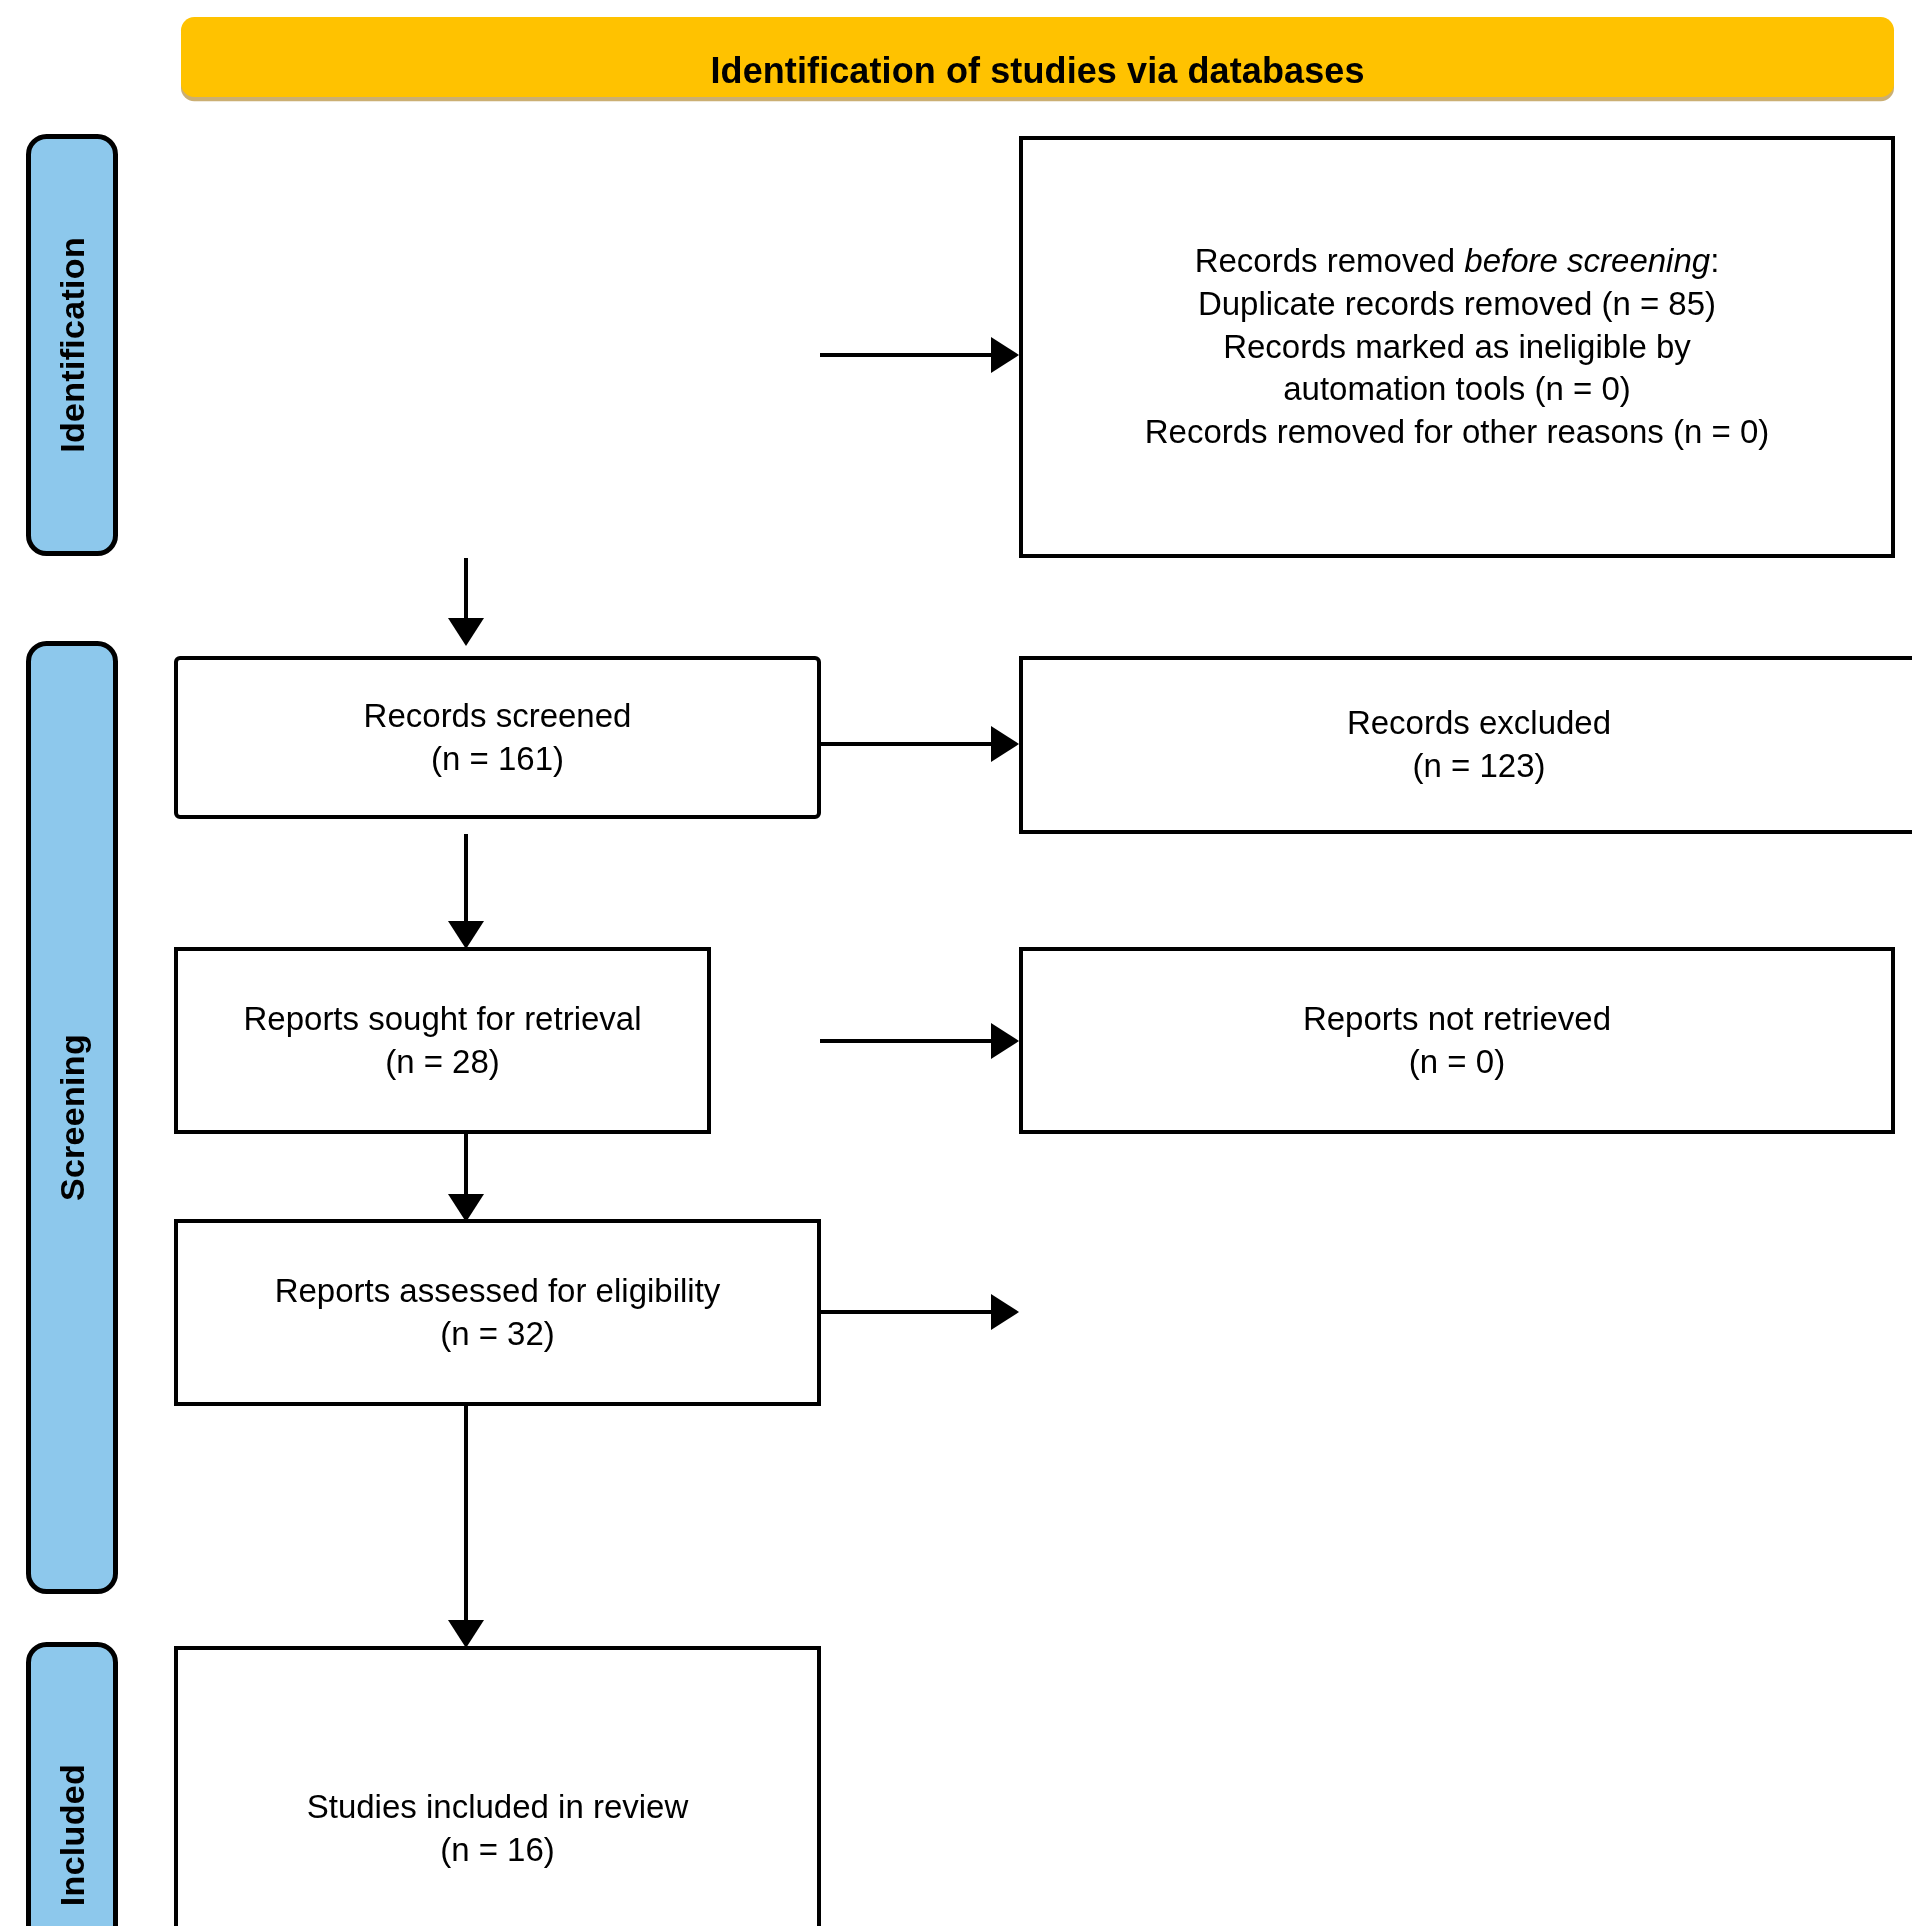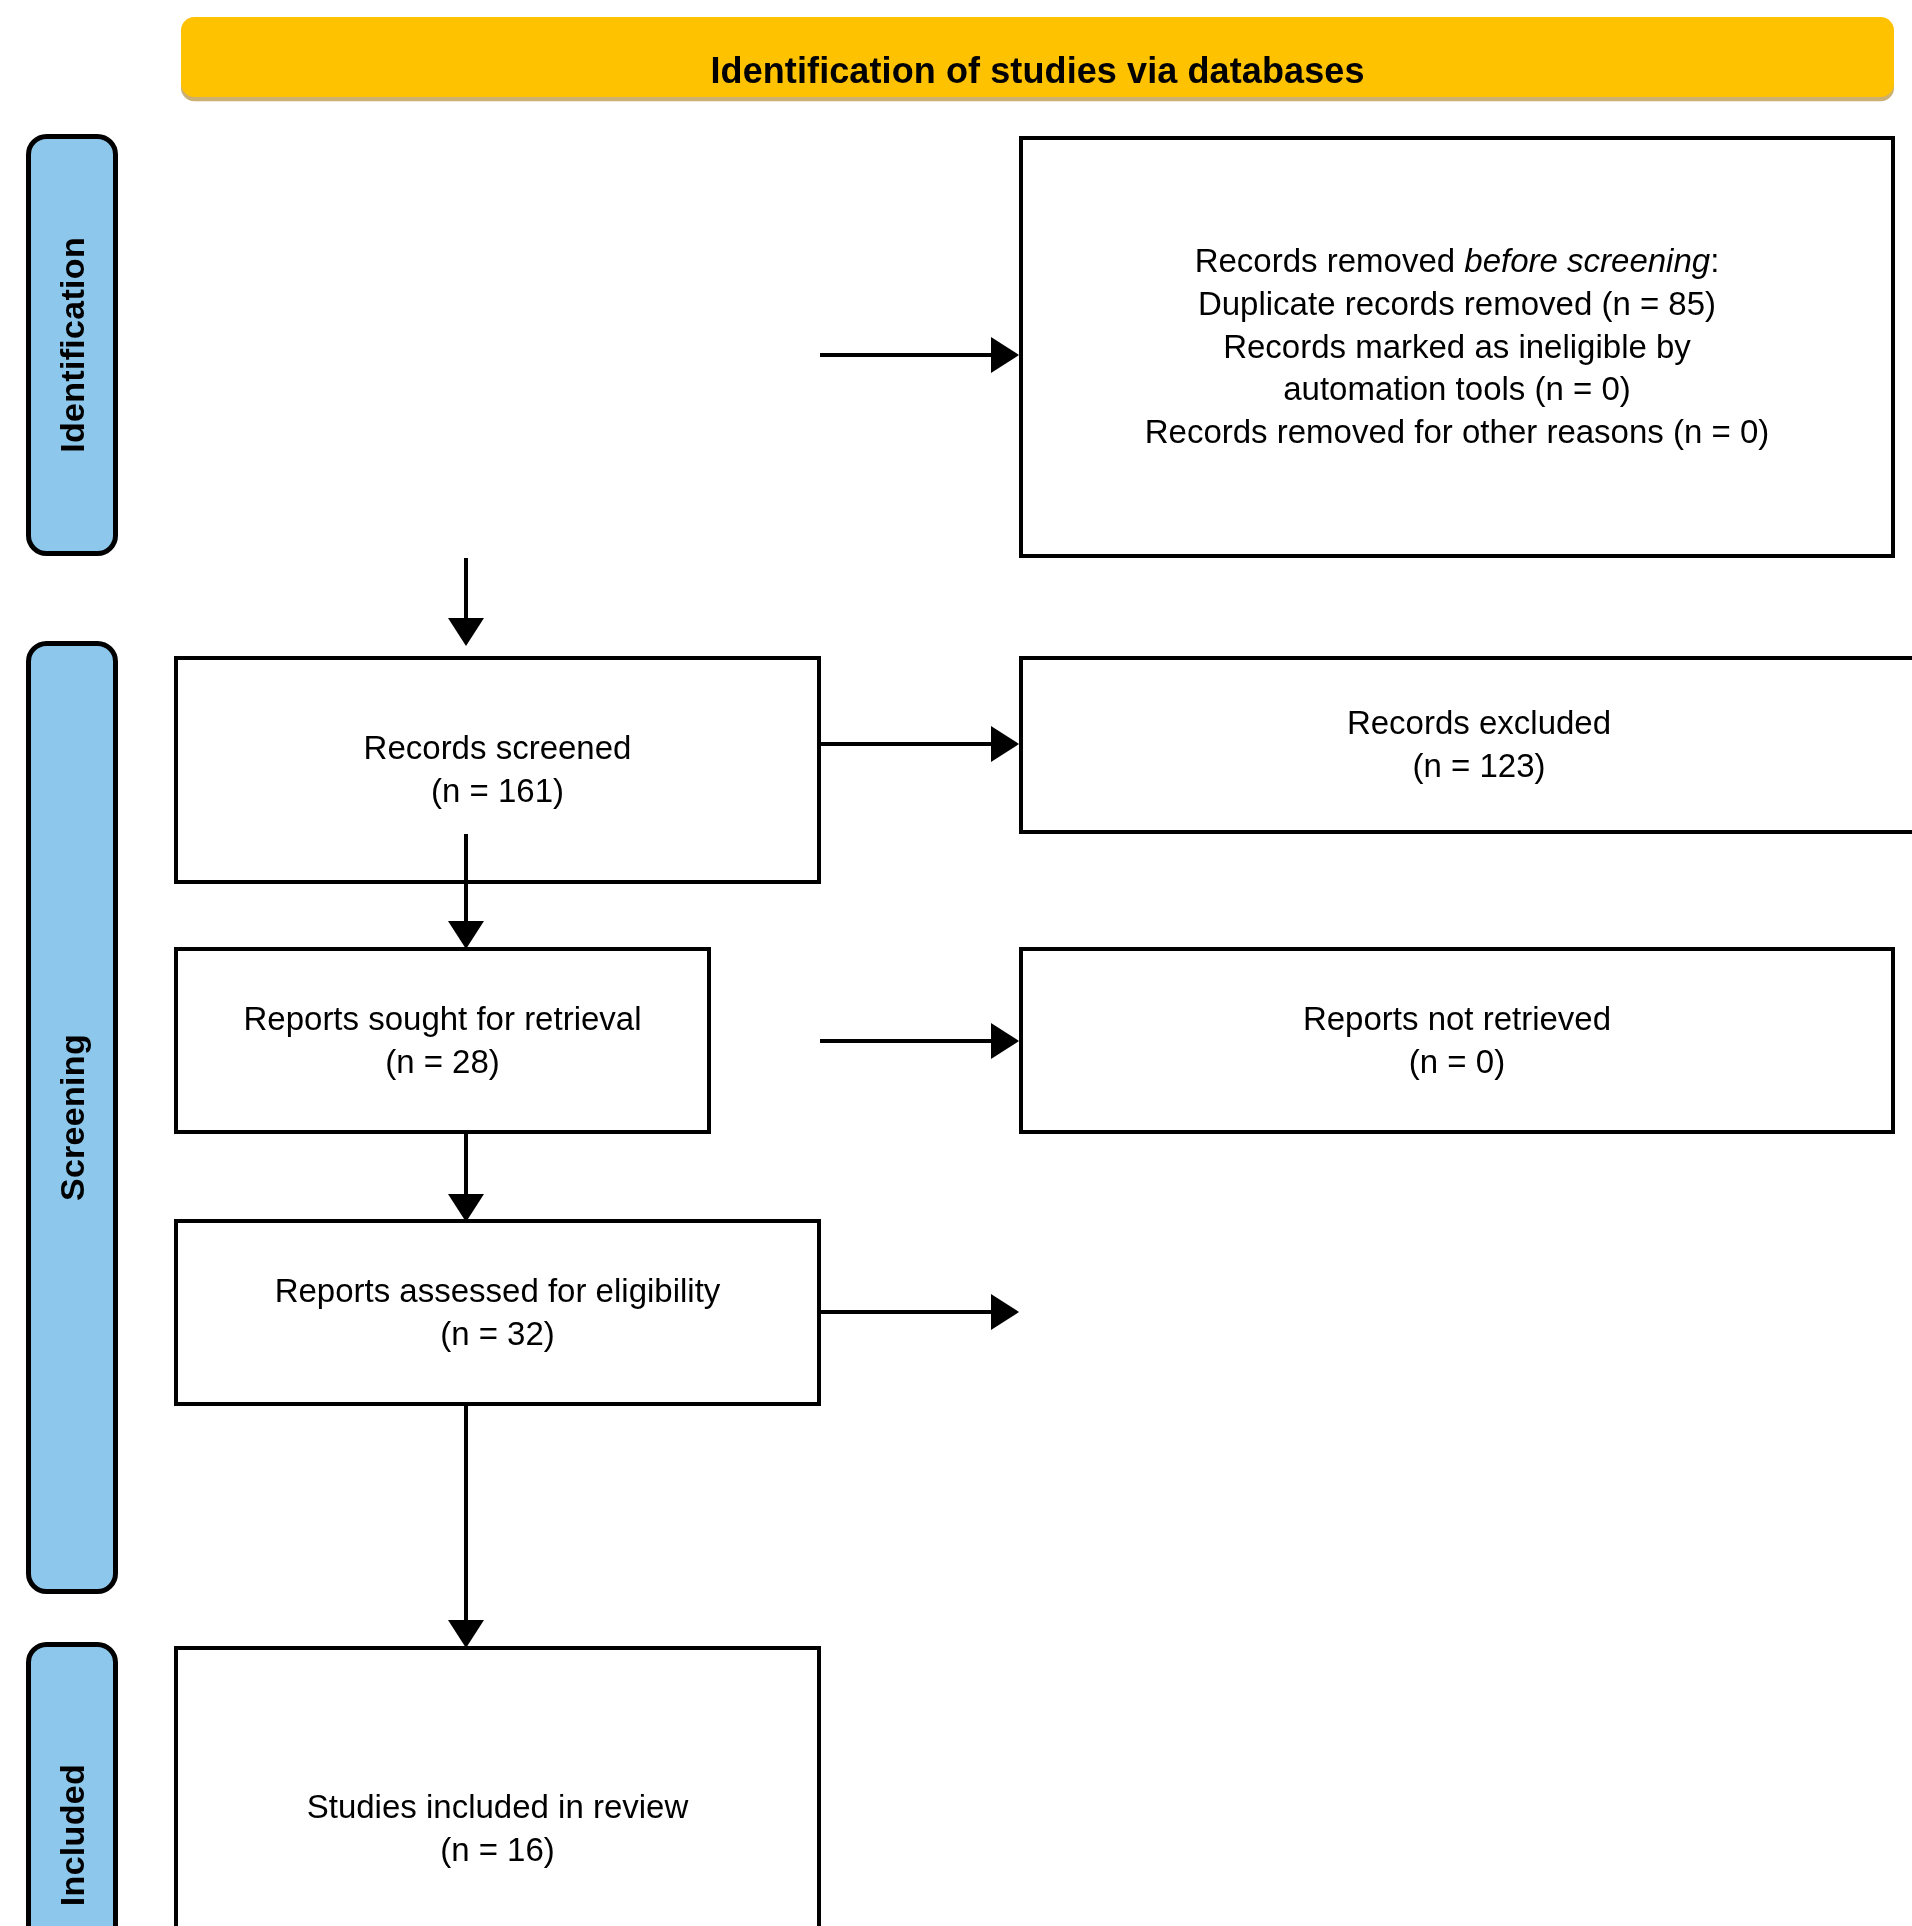--- a/index.html
+++ b/index.html
@@ -158,21 +158,21 @@
   <div class="h-arrow" style="left:820px; top:355px; width:199px;">
     <div class="shaft" style="width:174px;"></div>
     <div class="head" style="left:171px;"></div>
   </div>
 
   <div class="v-arrow" style="left:466px; top:558px; height:87px;">
     <div class="shaft" style="height:60px;"></div>
     <div class="head" style="top:60px;"></div>
   </div>
 
-  <div class="box" style="left:174px; top:656px; width:647px; height:228px;">
+  <div class="box" style="left:174px; top:656px; width:647px; height:163px;border-radius:6px;">
     <div class="box-text">Records screened
 (n = 161)</div>
   </div>
 
   <div class="box" style="left:1019px; top:656px; width:920px; height:178px;">
     <div class="box-text">Records excluded
 (n = 123)</div>
   </div>
 
   <div class="h-arrow" style="left:820px; top:744px; width:199px;">

